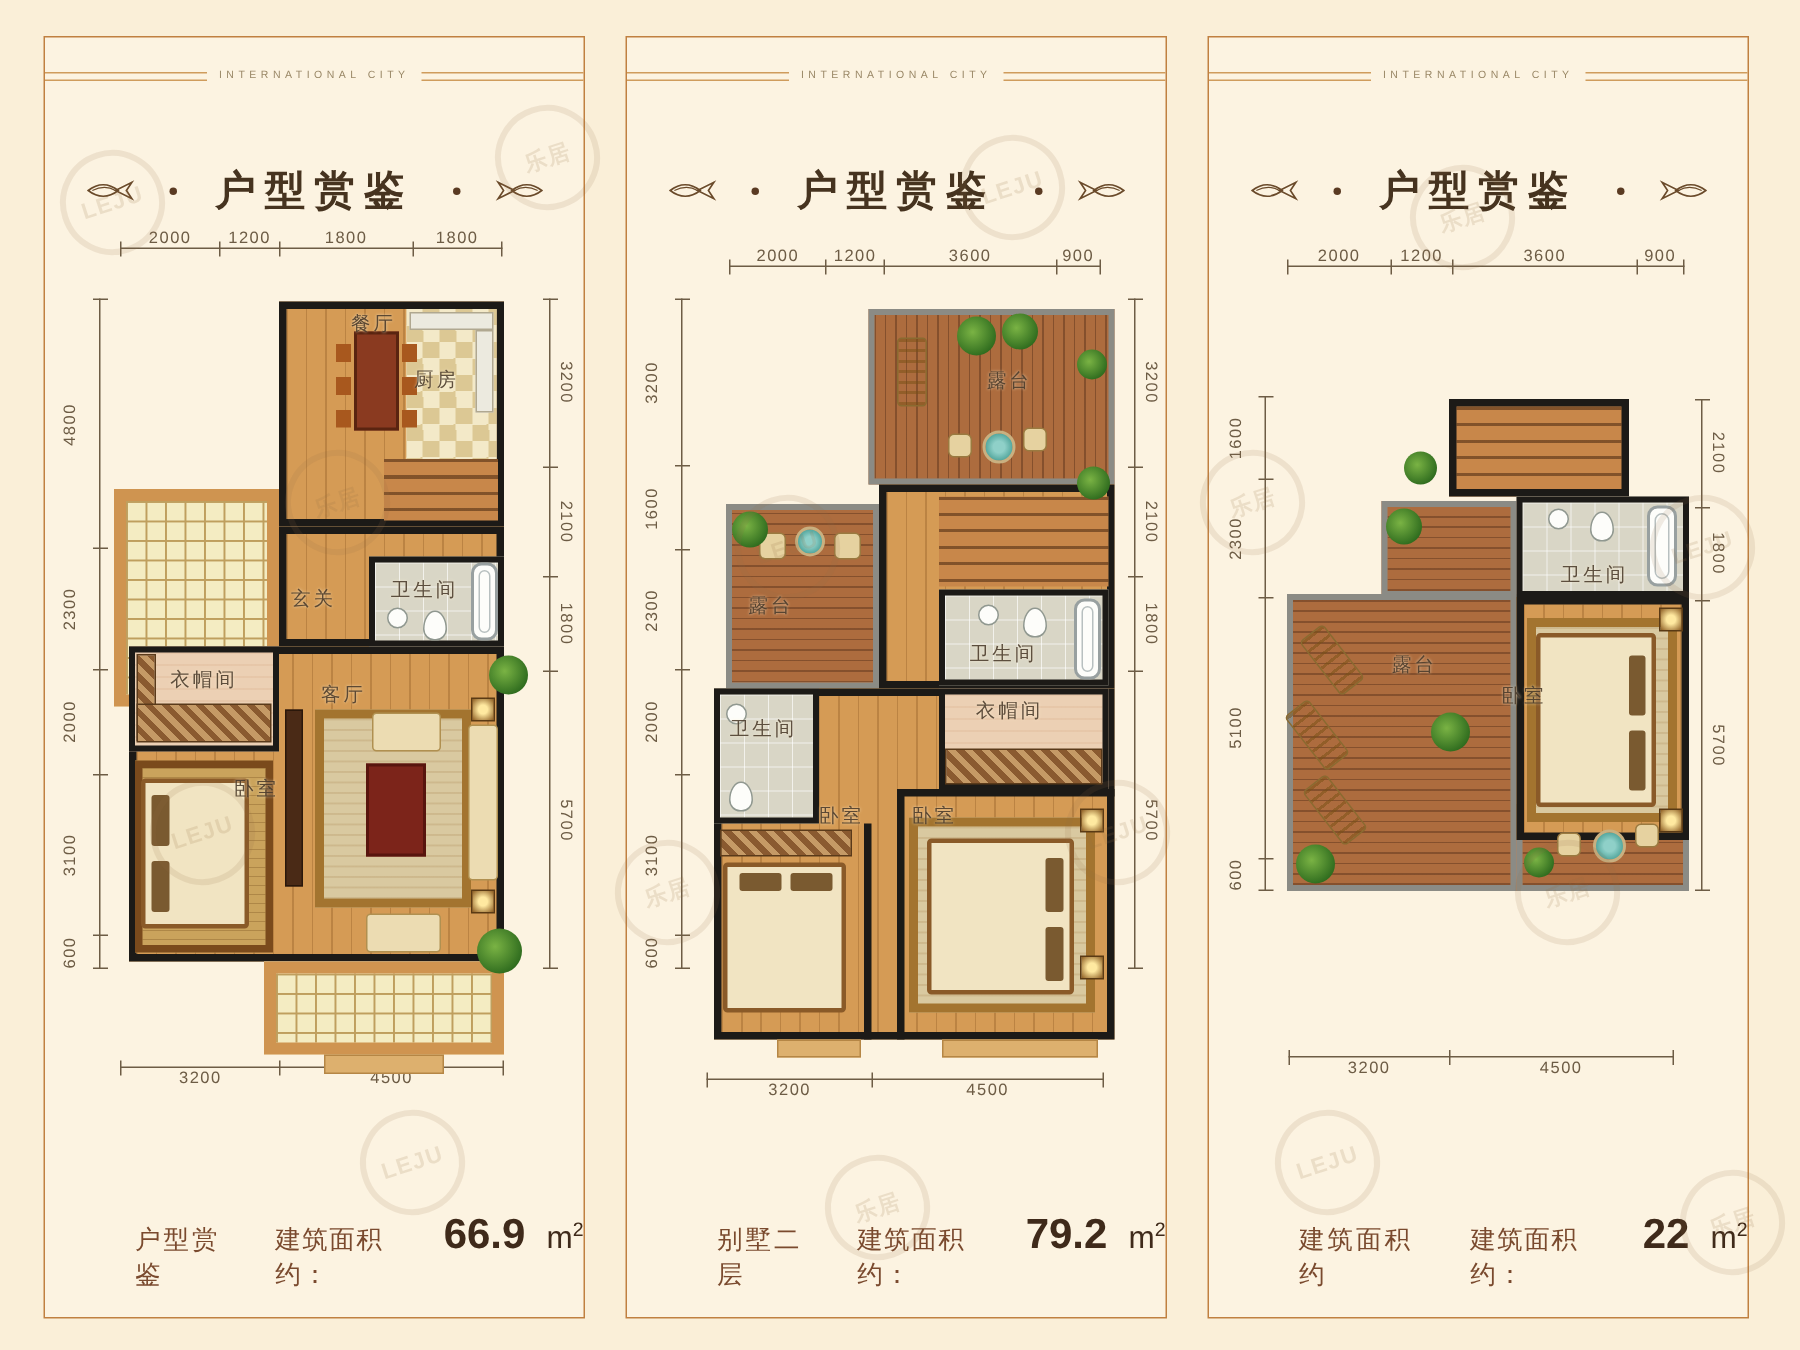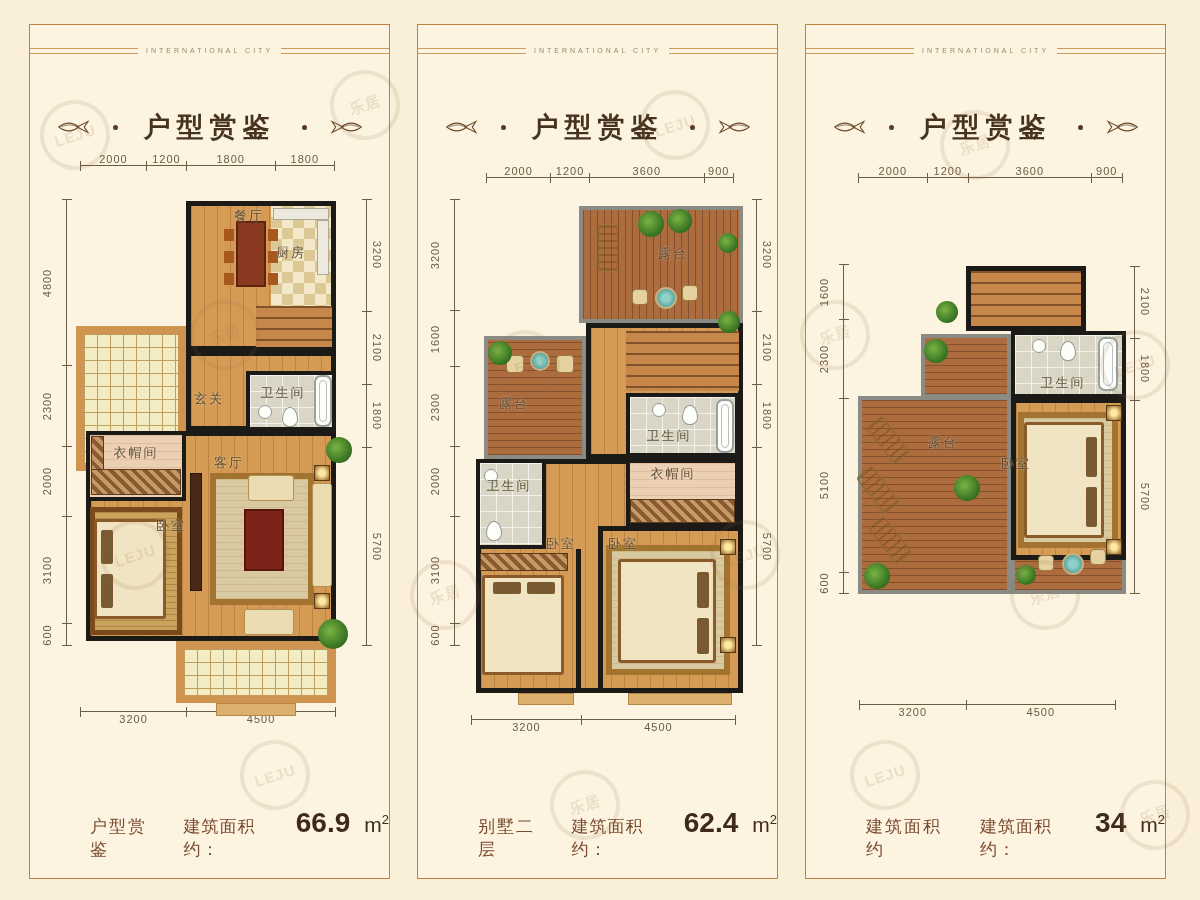--- a/index.html
+++ b/index.html
@@ -342,21 +342,21 @@
   <span class="rlabel" style="left:96px;top:379px">露台</span>
   <span class="rlabel" style="left:251px;top:411px">卫生间</span>
   <span class="rlabel" style="left:91px;top:461px">卫生间</span>
   <span class="rlabel" style="left:255px;top:449px">衣帽间</span>
   <span class="rlabel" style="left:143px;top:519px">卧室</span>
   <span class="rlabel" style="left:205px;top:519px">卧室</span>
 
   <div class="caption">
     <span class="cap-floor">别墅二层</span>
     <span class="cap-label">建筑面积约：</span>
-    <span class="cap-value">62.4</span>
+    <span class="cap-value">79.2</span>
     <span class="cap-unit"><span>m</span><sup>2</sup></span>
   </div>
 </div>
 
 <div class="panel" style="left:805px">
   <div class="intl-row">
     <span class="dline"></span>
     <span class="intl-text">INTERNATIONAL CITY</span>
     <span class="dline"></span>
   </div>
@@ -452,21 +452,21 @@
   <div class="blk plant" style="left:58px;top:538px;width:26px;height:26px"></div>
   <div class="blk plant" style="left:210px;top:540px;width:20px;height:20px"></div>
 
   <span class="rlabel" style="left:257px;top:358px">卫生间</span>
   <span class="rlabel" style="left:137px;top:418px">露台</span>
   <span class="rlabel" style="left:210px;top:439px">卧室</span>
 
   <div class="caption">
     <span class="cap-floor">建筑面积约</span>
     <span class="cap-label">建筑面积约：</span>
-    <span class="cap-value">34</span>
+    <span class="cap-value">22</span>
     <span class="cap-unit"><span>m</span><sup>2</sup></span>
   </div>
 </div>
 
 <div class="wm" style="left:40px;top:100px">LEJU</div>
 <div class="wm" style="left:330px;top:70px">乐居</div>
 <div class="wm" style="left:640px;top:90px">LEJU</div>
 <div class="wm" style="left:940px;top:110px">乐居</div>
 <div class="wm" style="left:190px;top:300px">乐居</div>
 <div class="wm" style="left:490px;top:330px">LEJU</div>

